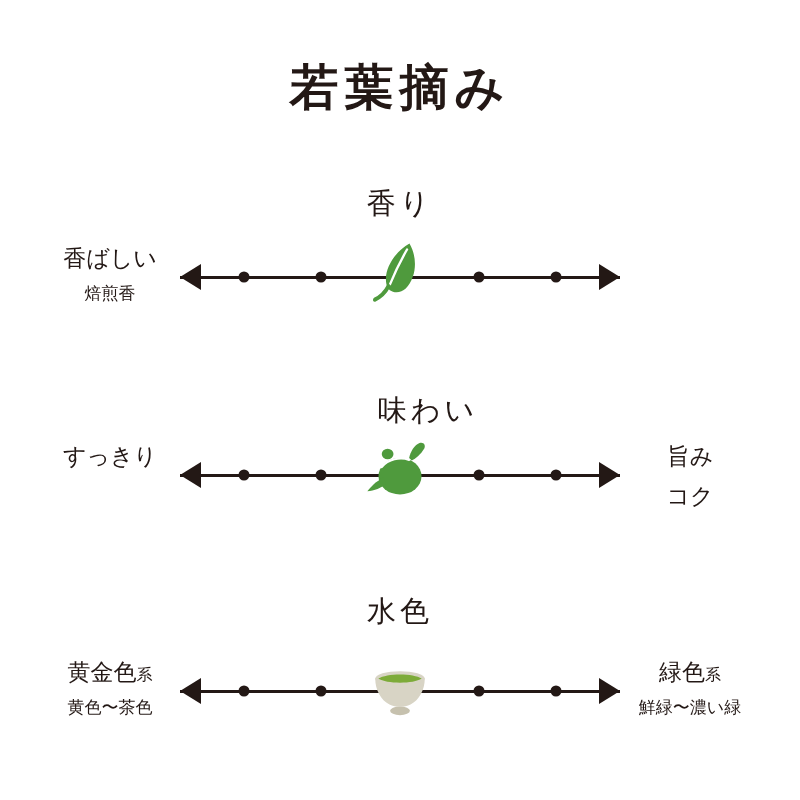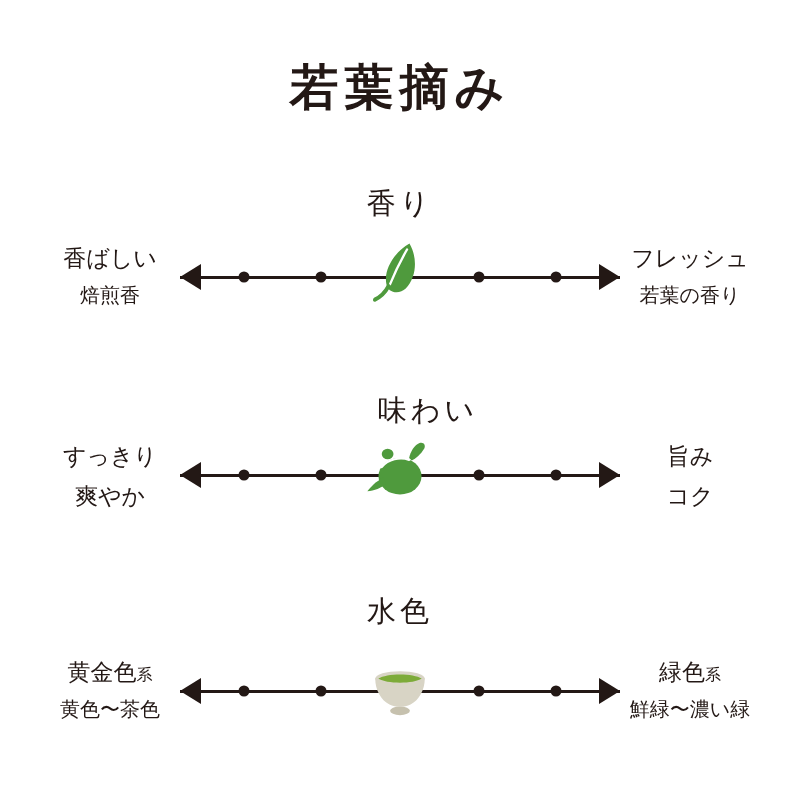--- a/index.html
+++ b/index.html
@@ -21,21 +21,21 @@
   }
   #title-aroma{top:186px;} #title-taste{top:393px;padding-left:28px;} #title-color{top:594px;}
 
   .scale-row{position:absolute;left:0;width:800px;height:120px;}
   #row-aroma{top:217px;} #row-taste{top:415px;} #row-color{top:631px;}
 
   .labels{position:absolute;top:0;height:100%;width:168px;text-align:center;}
   .labels.left{left:26px;text-align:center;} .labels.right{right:26px;}
   .lbl-line{position:absolute;left:0;width:100%;line-height:1;white-space:nowrap;}
   .lbl-top{bottom:calc(50% + 7px);font-size:23px;}
-  .lbl-bottom{top:calc(50% + 8px);font-size:20px;}
+  .lbl-bottom{top:calc(50% + 8px);font-size:17px;}
   .lbl-bottom.big{font-size:23px;top:calc(50% + 10px);}
   .lbl-suffix{font-size:16px;}
 
   .line-area{
     position:absolute;left:180px;top:calc(50% - 1.5px);width:440px;height:3px;
     background:var(--ink);z-index:1;
   }
   .arrowhead{position:absolute;top:50%;width:0;height:0;
     border-top:13px solid transparent;border-bottom:13px solid transparent;}
   .arrowhead.left{left:0;transform:translate(0,-50%);border-right:21px solid var(--ink);}
@@ -72,31 +72,26 @@
         <div class="dot" style="left: 68%;"></div>
         <div class="dot" style="left: 85.5%;"></div>
         <div class="marker leaf" style="left: 50%;">
         <svg viewBox="0 0 44 72" xmlns="http://www.w3.org/2000/svg">
           <path d="M24 1 C36 13 41 34 32 50 C27 58 14 60 10 50 C3 35 11 13 24 1 Z" fill="var(--leaf)"></path>
           <path d="M23 8 C19 22 16 36 14 50" stroke="#ffffff" stroke-width="2.6" fill="none" stroke-linecap="round"></path>
           <path d="M13 52 C11 60 7 66 2 70" stroke="var(--leaf)" stroke-width="4.5" fill="none" stroke-linecap="round"></path>
         </svg>
       </div>
     </div>
-    <div class="labels right">
-      <div class="lbl-line lbl-top"><span>フレッシュ</span><span class="lbl-suffix"></span></div>
-      <div class="lbl-line lbl-bottom">若葉の香り</div>
-    </div>
   </div>
 
   <div class="section-title" id="title-taste">味わい</div>
   <div class="scale-row" id="row-taste">
     <div class="labels left">
       <div class="lbl-line lbl-top"><span>すっきり</span><span class="lbl-suffix"></span></div>
-      <div class="lbl-line lbl-bottom big">爽やか</div>
     </div>
     <div class="line-area">
       <div class="arrowhead left"></div>
       <div class="arrowhead right"></div>
       <div class="dot" style="left: 14.5%;"></div>
         <div class="dot" style="left: 32%;"></div>
         <div class="dot" style="left: 50%;"></div>
         <div class="dot" style="left: 68%;"></div>
         <div class="dot" style="left: 85.5%;"></div>
         <div class="marker teapot" style="left: 50%;">

